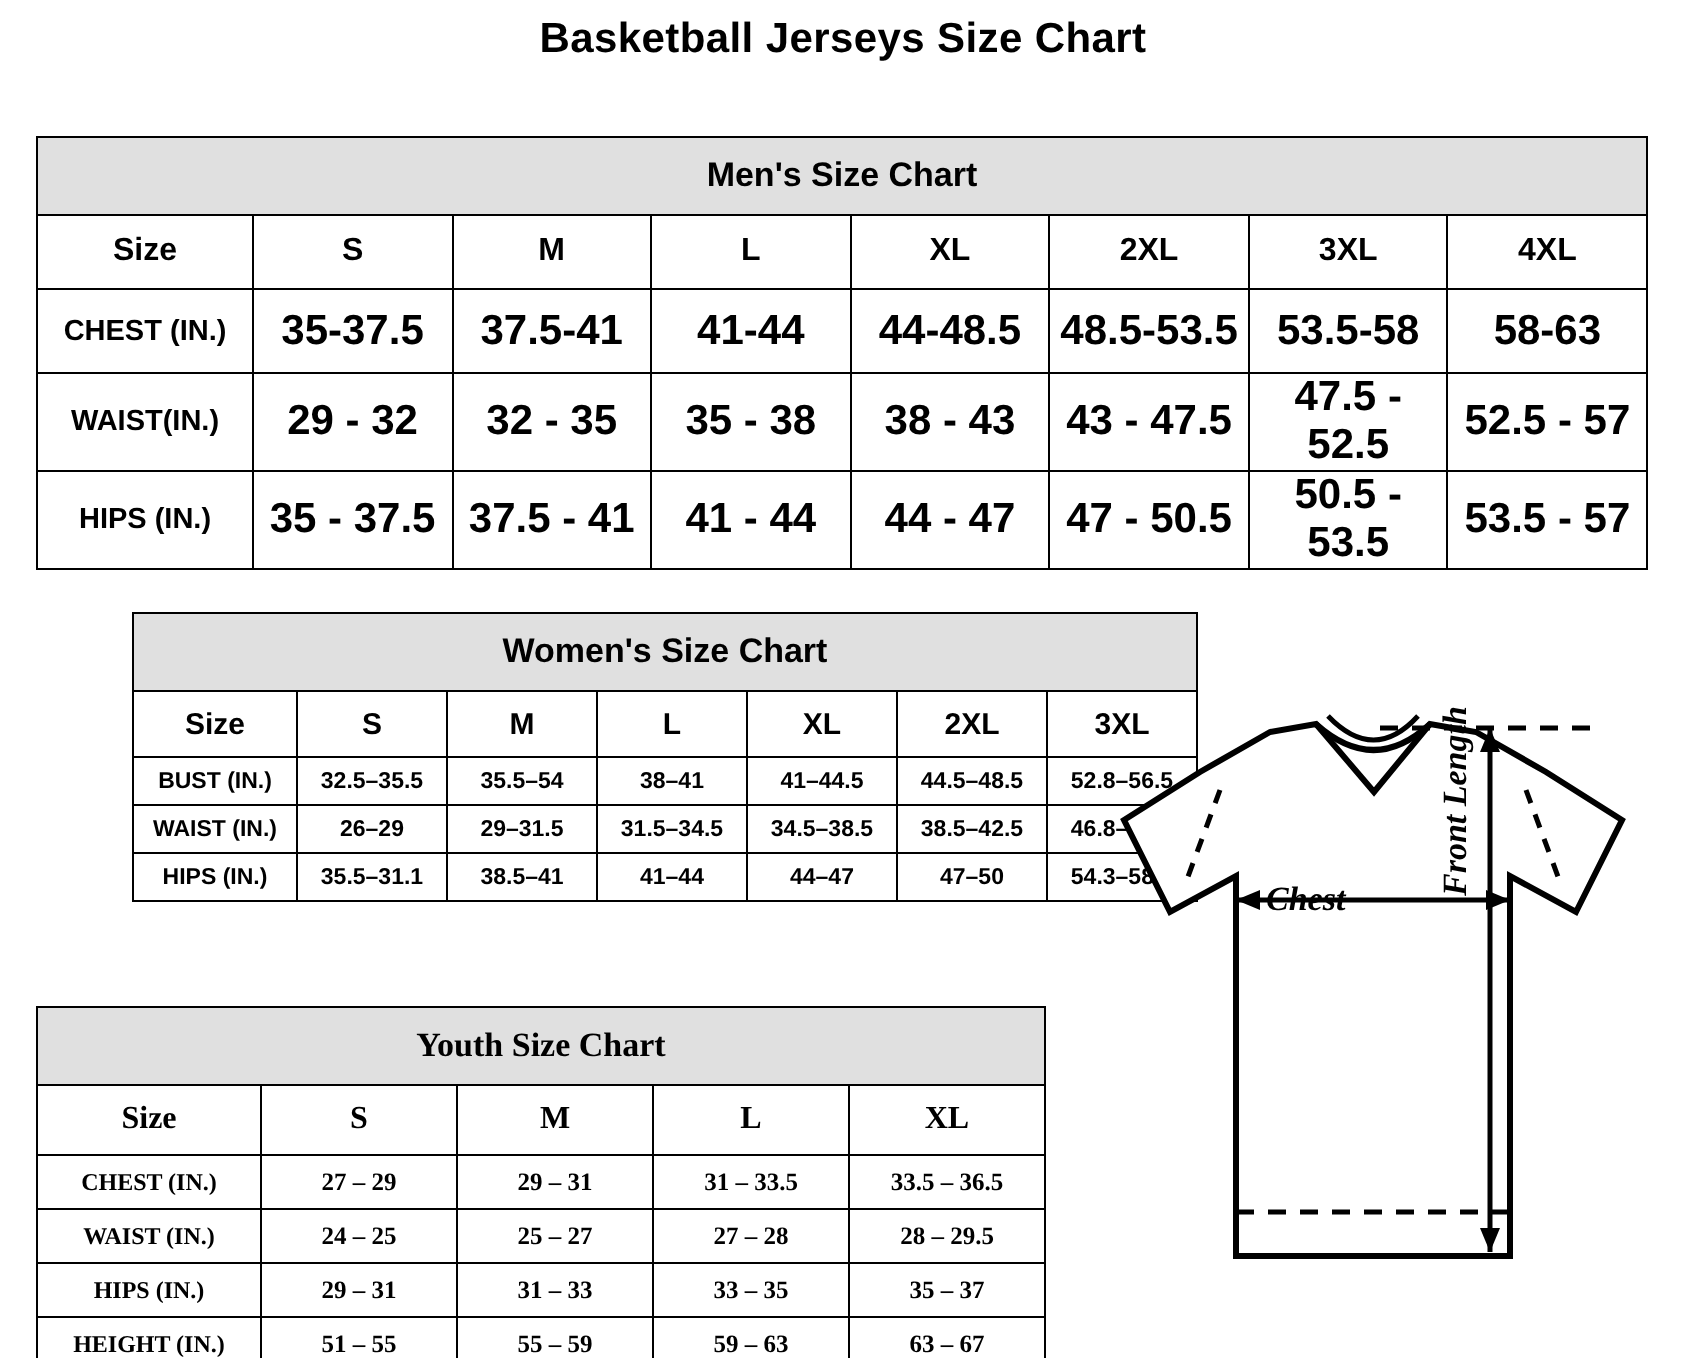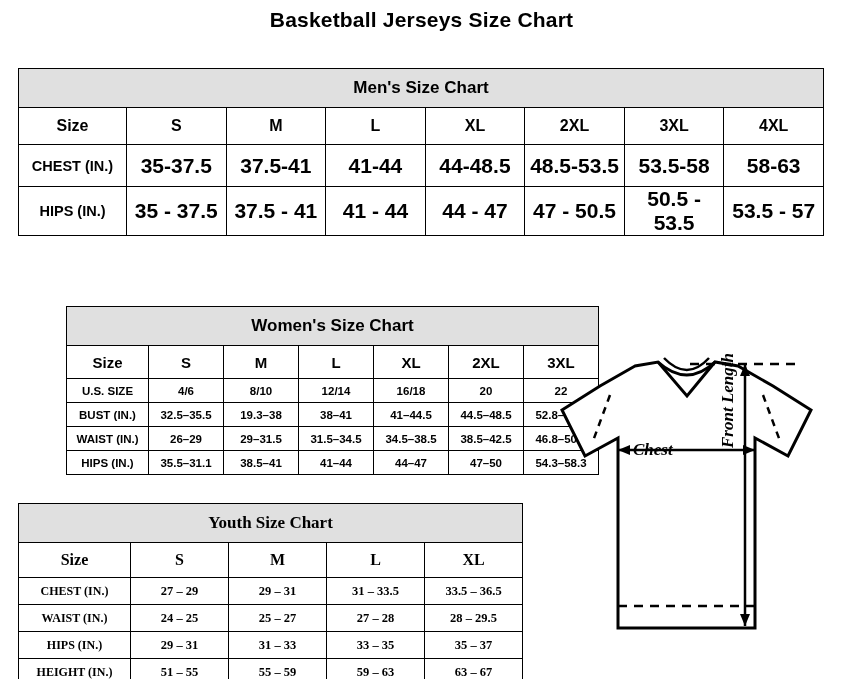--- a/index.html
+++ b/index.html
@@ -150,20 +150,30 @@
           <td class="row-label">CHEST (IN.)</td>
           <td>35-37.5</td>
           <td>37.5-41</td>
           <td>41-44</td>
           <td>44-48.5</td>
           <td>48.5-53.5</td>
           <td>53.5-58</td>
           <td>58-63</td>
         </tr>
         <tr>
+          <td class="row-label">WAIST(IN.)</td>
+          <td>29 - 32</td>
+          <td>32 - 35</td>
+          <td>35 - 38</td>
+          <td>38 - 43</td>
+          <td>43 - 47.5</td>
+          <td>47.5 - 52.5</td>
+          <td>52.5 - 57</td>
+        </tr>
+        <tr>
           <td class="row-label">HIPS (IN.)</td>
           <td>35 - 37.5</td>
           <td>37.5 - 41</td>
           <td>41 - 44</td>
           <td>44 - 47</td>
           <td>47 - 50.5</td>
           <td>50.5 - 53.5</td>
           <td>53.5 - 57</td>
         </tr>
       </tbody>
@@ -180,32 +190,23 @@
         <tr>
           <td class="hdr-cell">Size</td>
           <td class="hdr-cell">S</td>
           <td class="hdr-cell">M</td>
           <td class="hdr-cell">L</td>
           <td class="hdr-cell">XL</td>
           <td class="hdr-cell">2XL</td>
           <td class="hdr-cell">3XL</td>
         </tr>
         <tr>
-          <td class="row-label">U.S. SIZE</td>
-          <td>4/6</td>
-          <td>8/10</td>
-          <td>12/14</td>
-          <td>16/18</td>
-          <td>20</td>
-          <td>22</td>
-        </tr>
-        <tr>
           <td class="row-label">BUST  (IN.)</td>
           <td>32.5–35.5</td>
-          <td>19.3–38</td>
+          <td>35.5–54</td>
           <td>38–41</td>
           <td>41–44.5</td>
           <td>44.5–48.5</td>
           <td>52.8–56.5</td>
         </tr>
         <tr>
           <td class="row-label">WAIST  (IN.)</td>
           <td>26–29</td>
           <td>29–31.5</td>
           <td>31.5–34.5</td>

